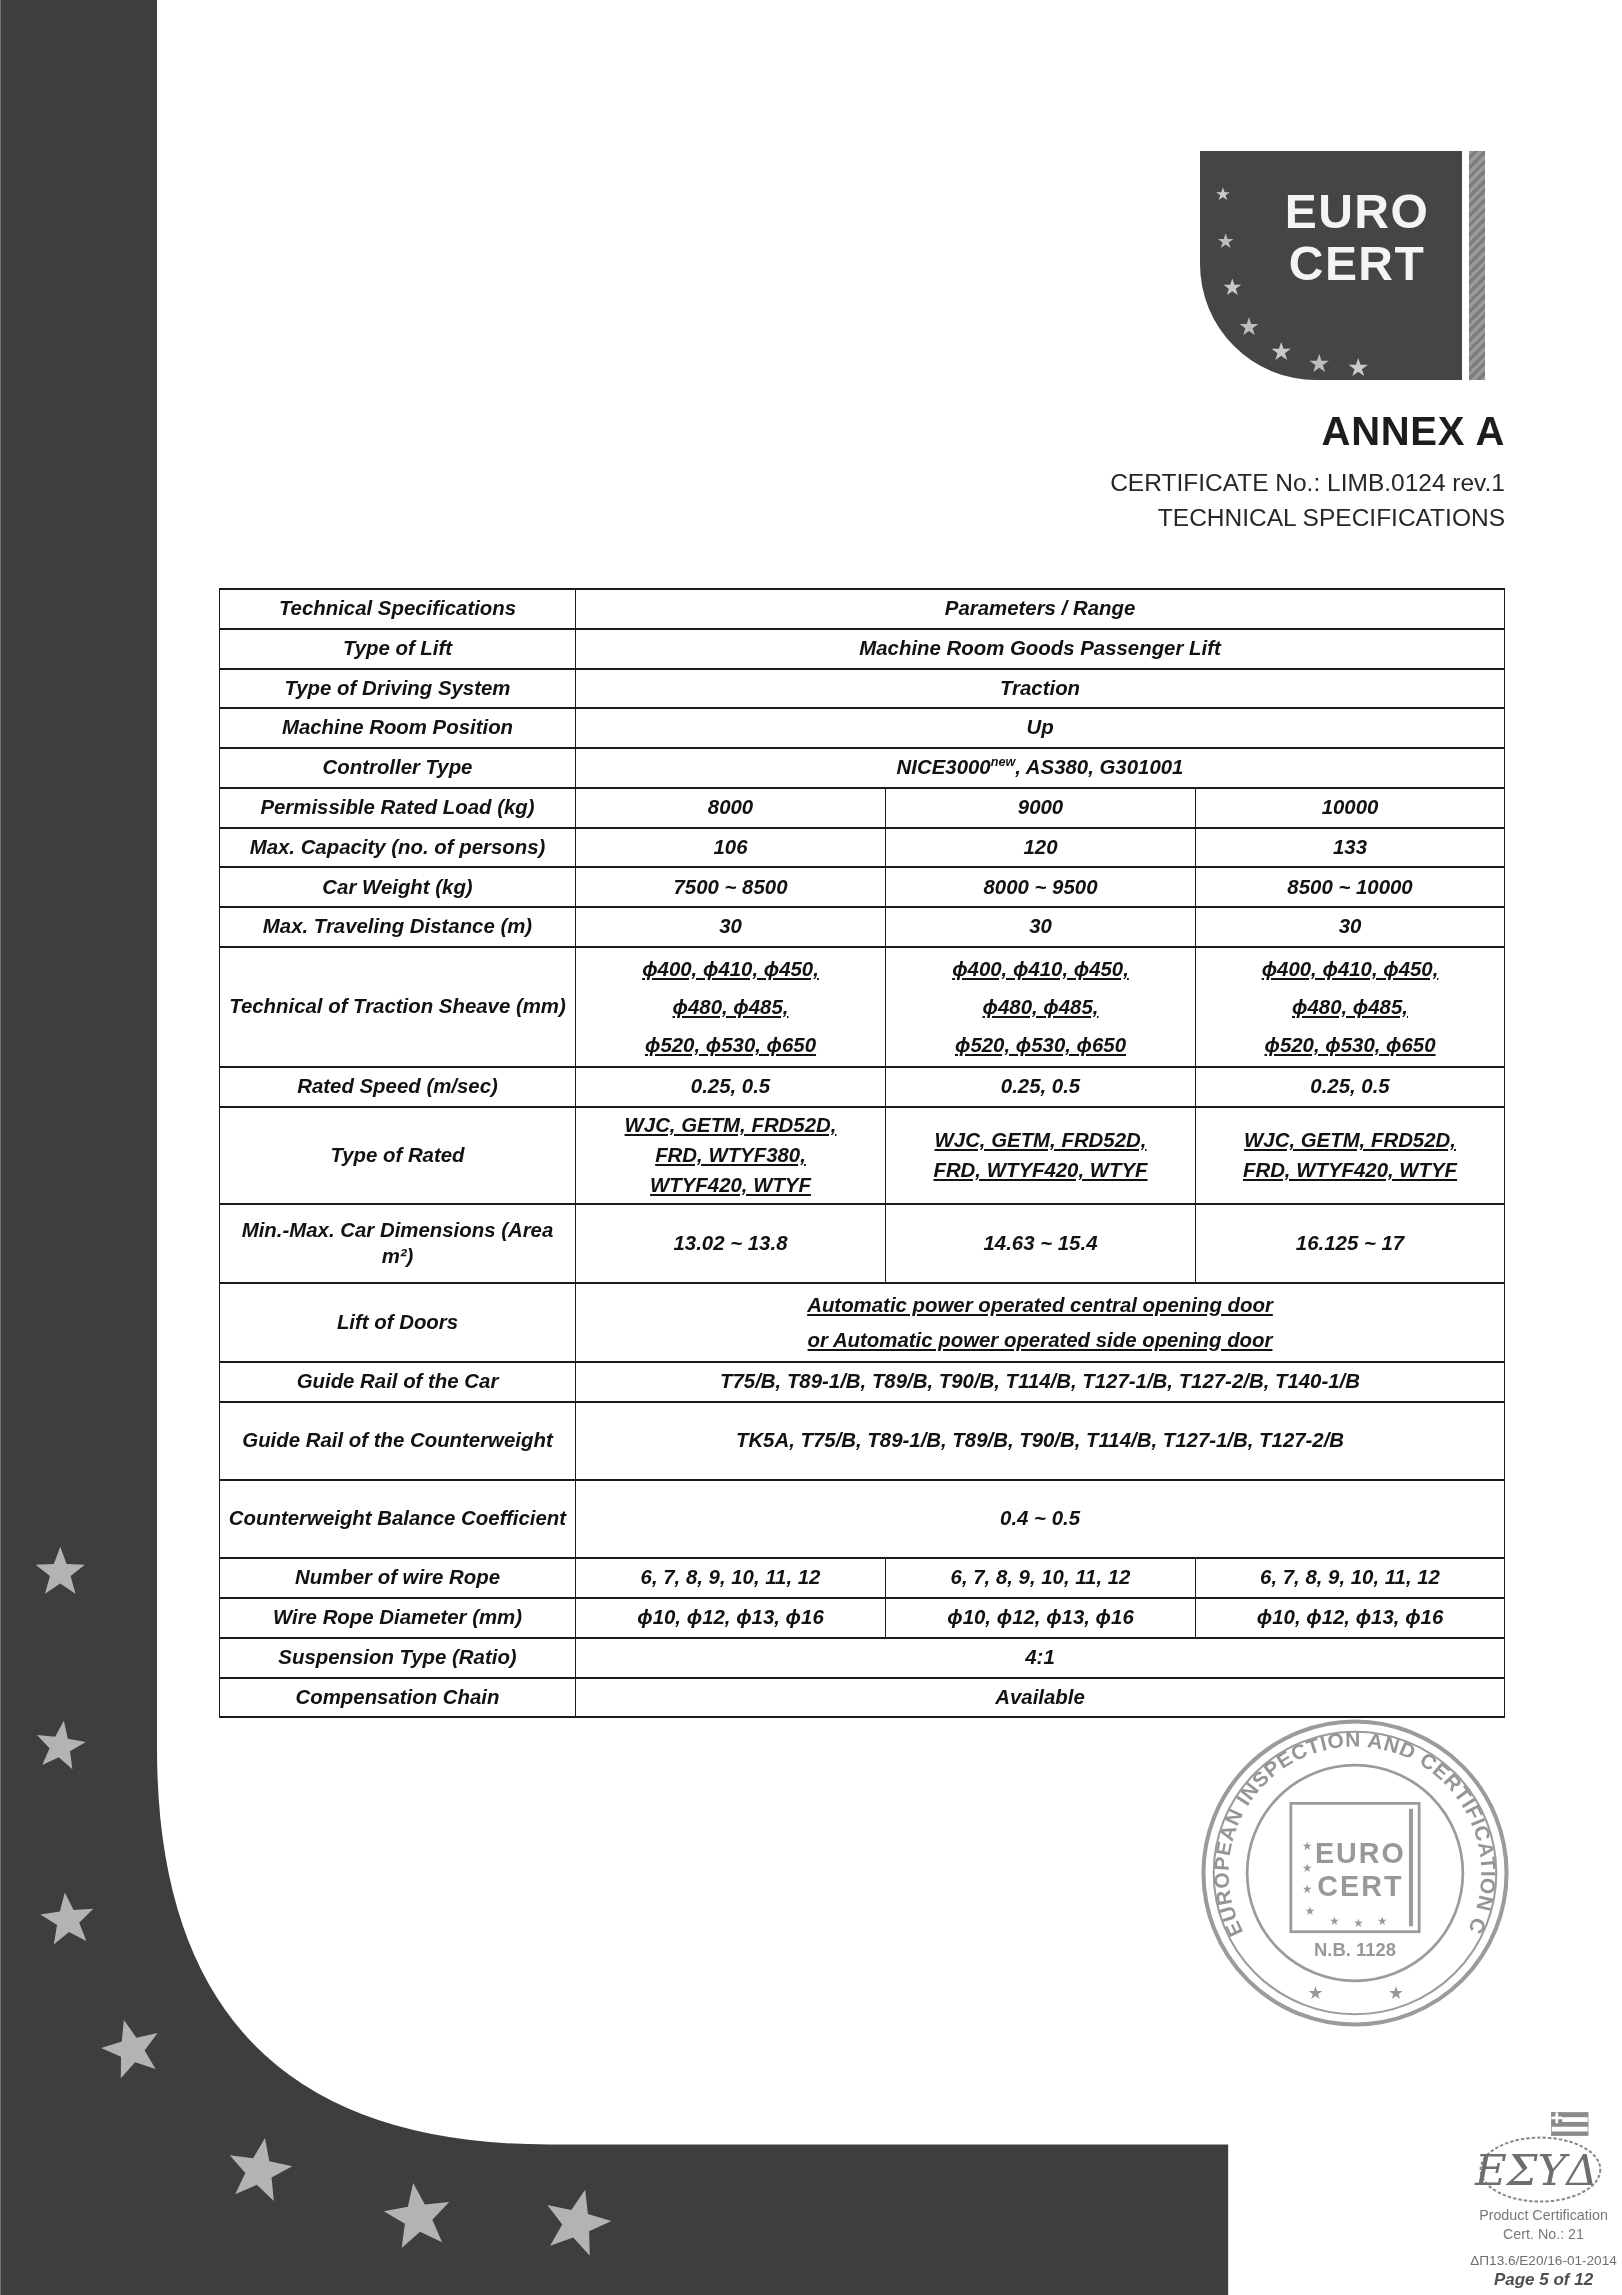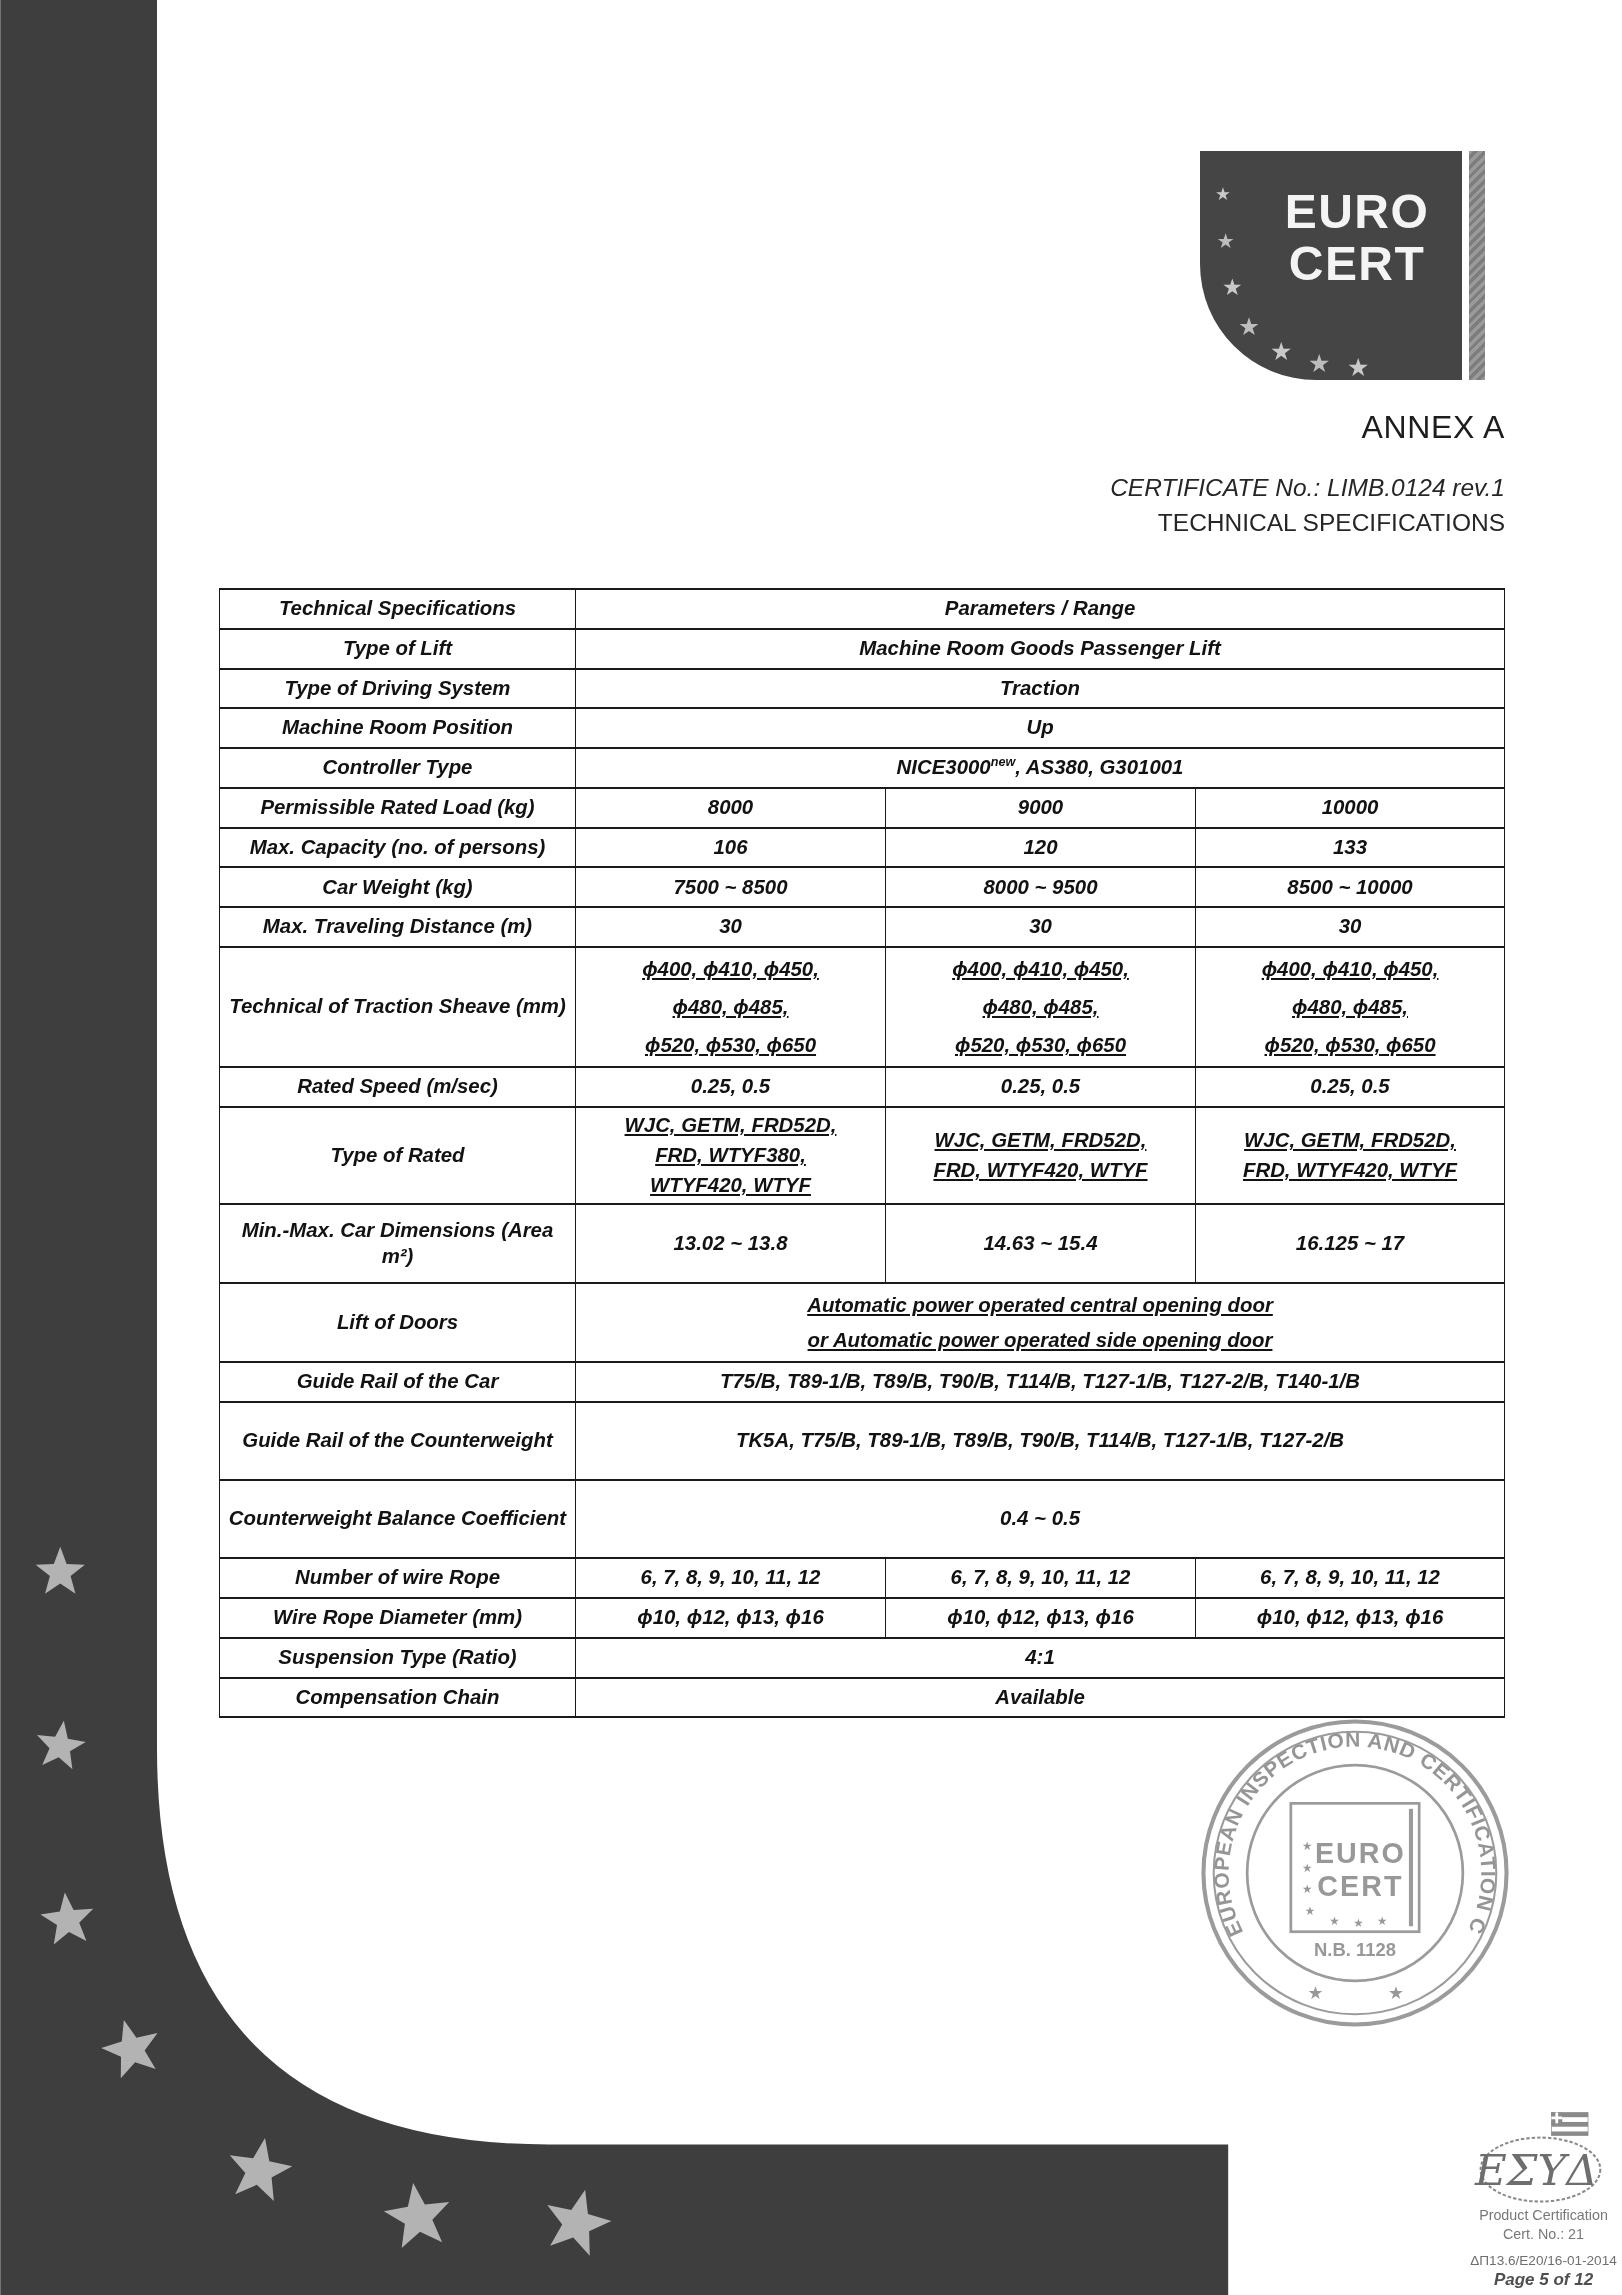--- a/index.html
+++ b/index.html
@@ -14,22 +14,22 @@
   .logo-box{position:absolute;left:1200px;top:151px;width:262px;height:229px;
             background:#454545;border-radius:0 0 0 116px;z-index:2;}
   .logo-stripe{position:absolute;left:1469px;top:151px;width:16.4px;height:229px;
                background:repeating-linear-gradient(135deg,#9a9a9a 0 3.4px,#7d7d7d 3.4px 6.8px);z-index:2;}
   .logo-text{position:absolute;left:65px;top:35px;width:184px;text-align:center;
              color:#f4f4f4;font-size:48px;font-weight:800;line-height:1.08;letter-spacing:1.4px;}
   .logo-star{position:absolute;color:#c9c9c9;line-height:1;}
 
   
   .doc-header{position:absolute;right:118px;top:409px;text-align:right;z-index:3;}
-  .annex{font-size:32px;font-weight:400;color:#1d1d1d;letter-spacing:0.7px;margin-bottom:28px;}
-  .cert-no{font-size:24.5px;color:#262626;margin-bottom:6.8px;font-style:italic;}
+  .annex{font-size:40px;font-weight:700;color:#1d1d1d;letter-spacing:0.7px;margin-bottom:15px;}
+  .cert-no{font-size:24.5px;color:#262626;margin-bottom:6.8px;}
   .doc-title{font-size:24.5px;color:#262626;}
 
   
   table.specs{position:absolute;left:219px;top:588px;width:1285px;z-index:3;
               border-collapse:collapse;table-layout:fixed;}
   table.specs td{border:1.4px solid #1a1a1a;border-top-width:2px;border-bottom-width:2px;
       font-style:italic;font-weight:bold;text-align:center;vertical-align:middle;
       padding:1.4px 8.2px;color:#121212;font-size:20.4px;line-height:1.25;}
   td.lbl{font-size:20px;}
   tr.r57  td{height:35px;}

